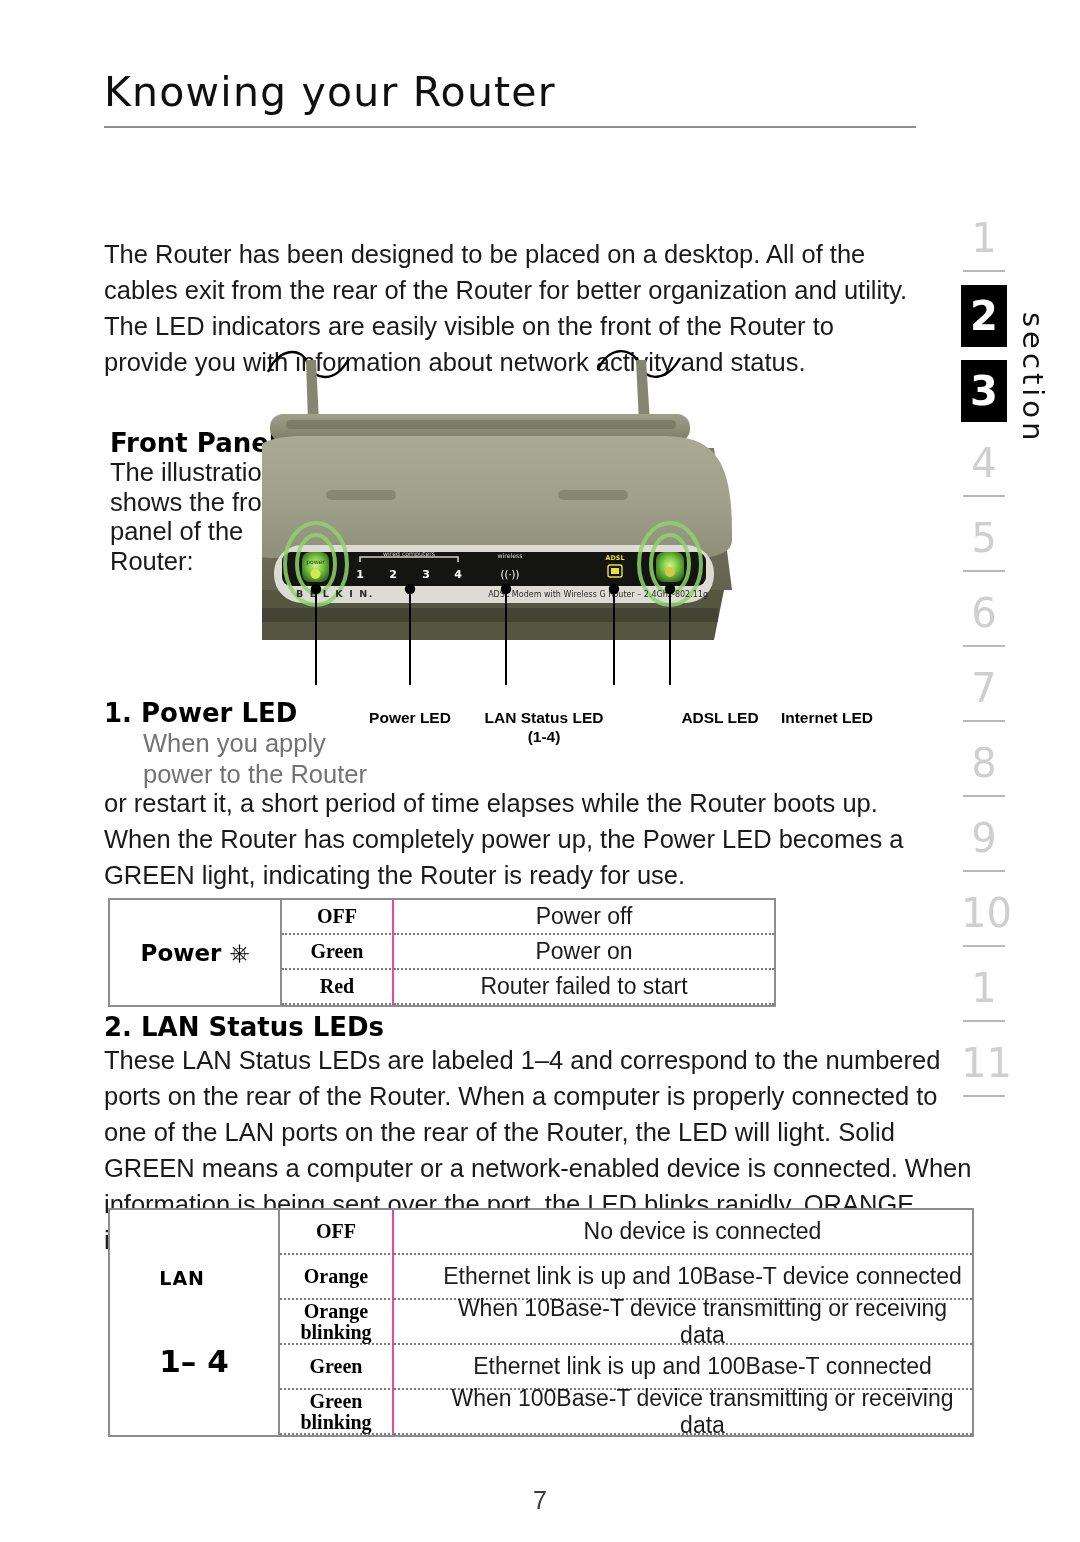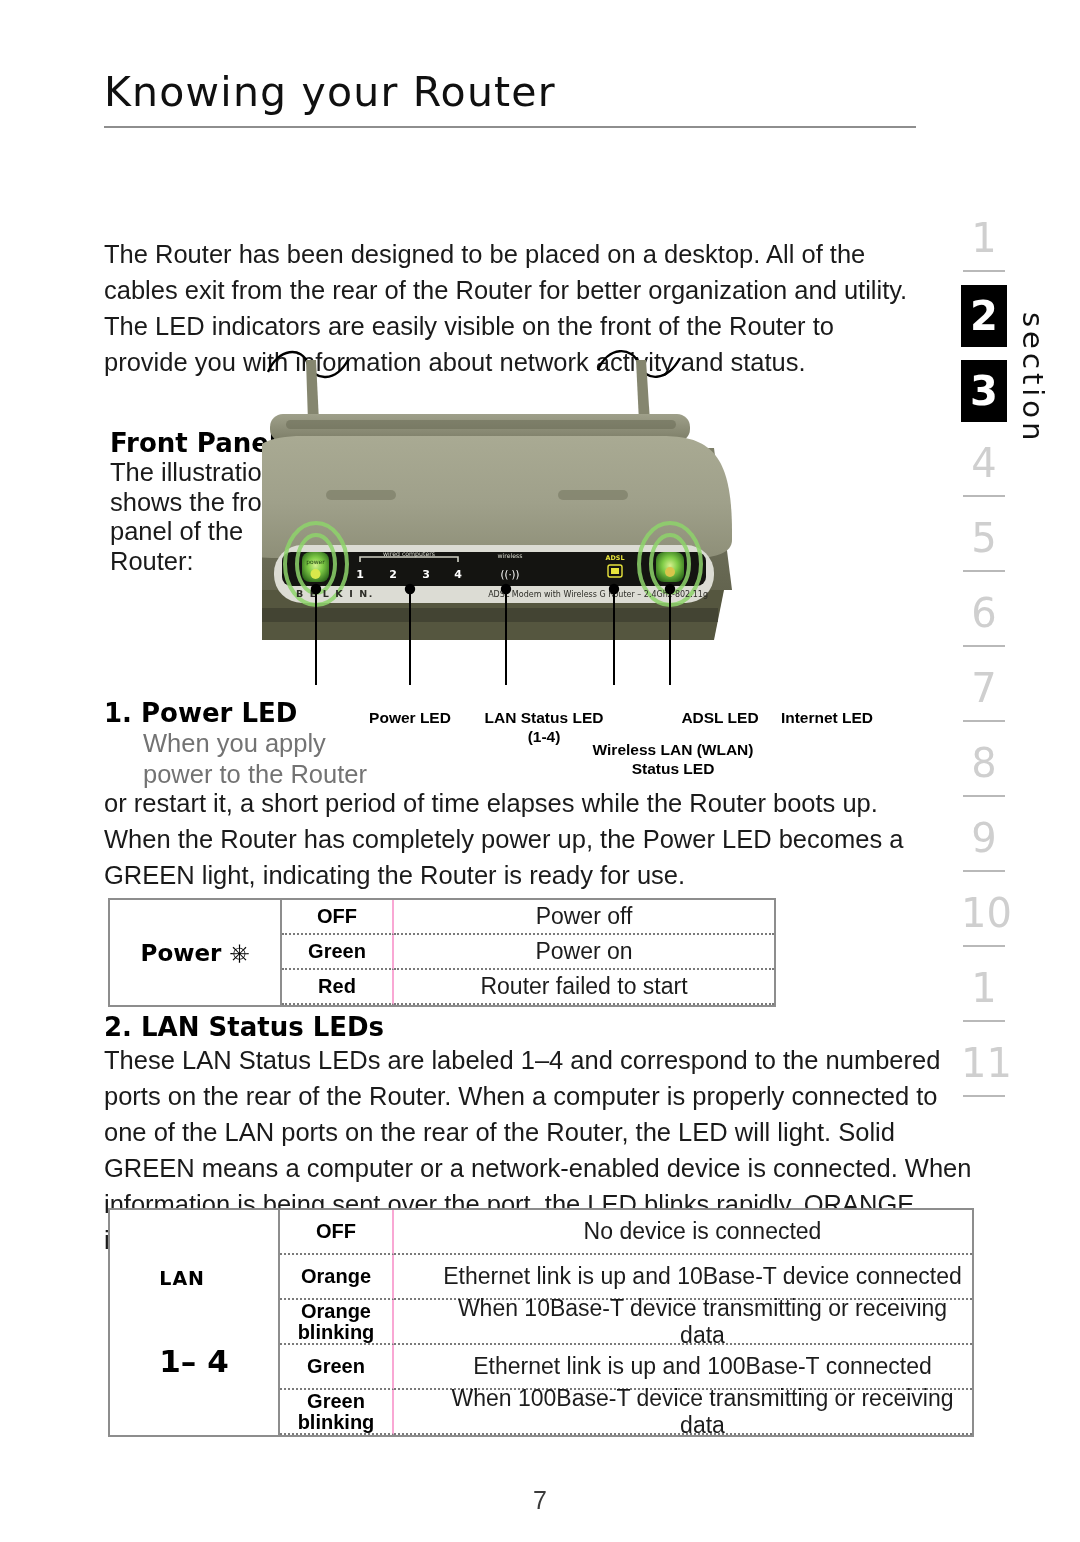--- a/index.html
+++ b/index.html
@@ -79,22 +79,22 @@
   
   .ledtable{position:absolute;border:2px solid #8d8d8d;background:#fff;}
   .ledtable .row{display:flex;}
   .ledtable .c-name{
     display:flex;align-items:center;justify-content:center;
     border-right:2px solid #8d8d8d;
     font-family:"DejaVu Sans", sans-serif;font-weight:bold;
   }
   .ledtable .c-state{
     display:flex;align-items:center;justify-content:center;
-    border-right:2px solid #f9a8d4;
-    font-family:Liberation Sans, sans-serif;font-weight:bold;
+    border-right:2px solid #ec4899;
+    font-family:Liberation Serif, serif;font-weight:bold;
     font-size:20px;text-align:center;line-height:21px;white-space:pre-line;
     border-bottom:2px dotted #7a7a7a;
   }
   .ledtable .c-desc{
     display:flex;align-items:center;justify-content:center;
     font-size:23px;text-align:center;color:#1c1c1c;
     border-bottom:2px dotted #7a7a7a;
     font-family:"Liberation Sans", sans-serif;
   }
 
@@ -274,22 +274,20 @@
         <line x1="408" y1="250" x2="408" y2="345"></line>
         <circle cx="54" cy="249" r="4.2" fill="#000"></circle>
         <line x1="54" y1="250" x2="54" y2="345"></line>
       </g>
     </svg>
   </div>
 
   <div class="callout" id="co-power" style="left: 330px; top: 708px; width: 160px;">Power LED</div>
   <div class="callout" id="co-lan" style="left: 444px; top: 708px; width: 200px;">LAN Status LED
 (1-4)</div>
-  <div class="callout" id="co-wlan" style="left: 543px; top: 740px; width: 260px;">Wireless LAN (WLAN)
-Status LED</div>
   <div class="callout" id="co-adsl" style="left: 630px; top: 708px; width: 180px;">ADSL LED</div>
   <div class="callout" id="co-internet" style="left: 742px; top: 708px; width: 170px;">Internet LED</div>
 
   <div class="h-sub" id="power-h">1. Power LED</div>
   <div id="power-p">When you apply power to the Router</div>
   <div class="para" id="powertext">or restart it, a short period of time elapses while the Router boots up. When the Router has completely power up, the Power LED becomes a GREEN light, indicating the Router is ready for use.</div>
 
   <div class="ledtable" id="power-table">
     <div class="row">
       <div class="c-name">

